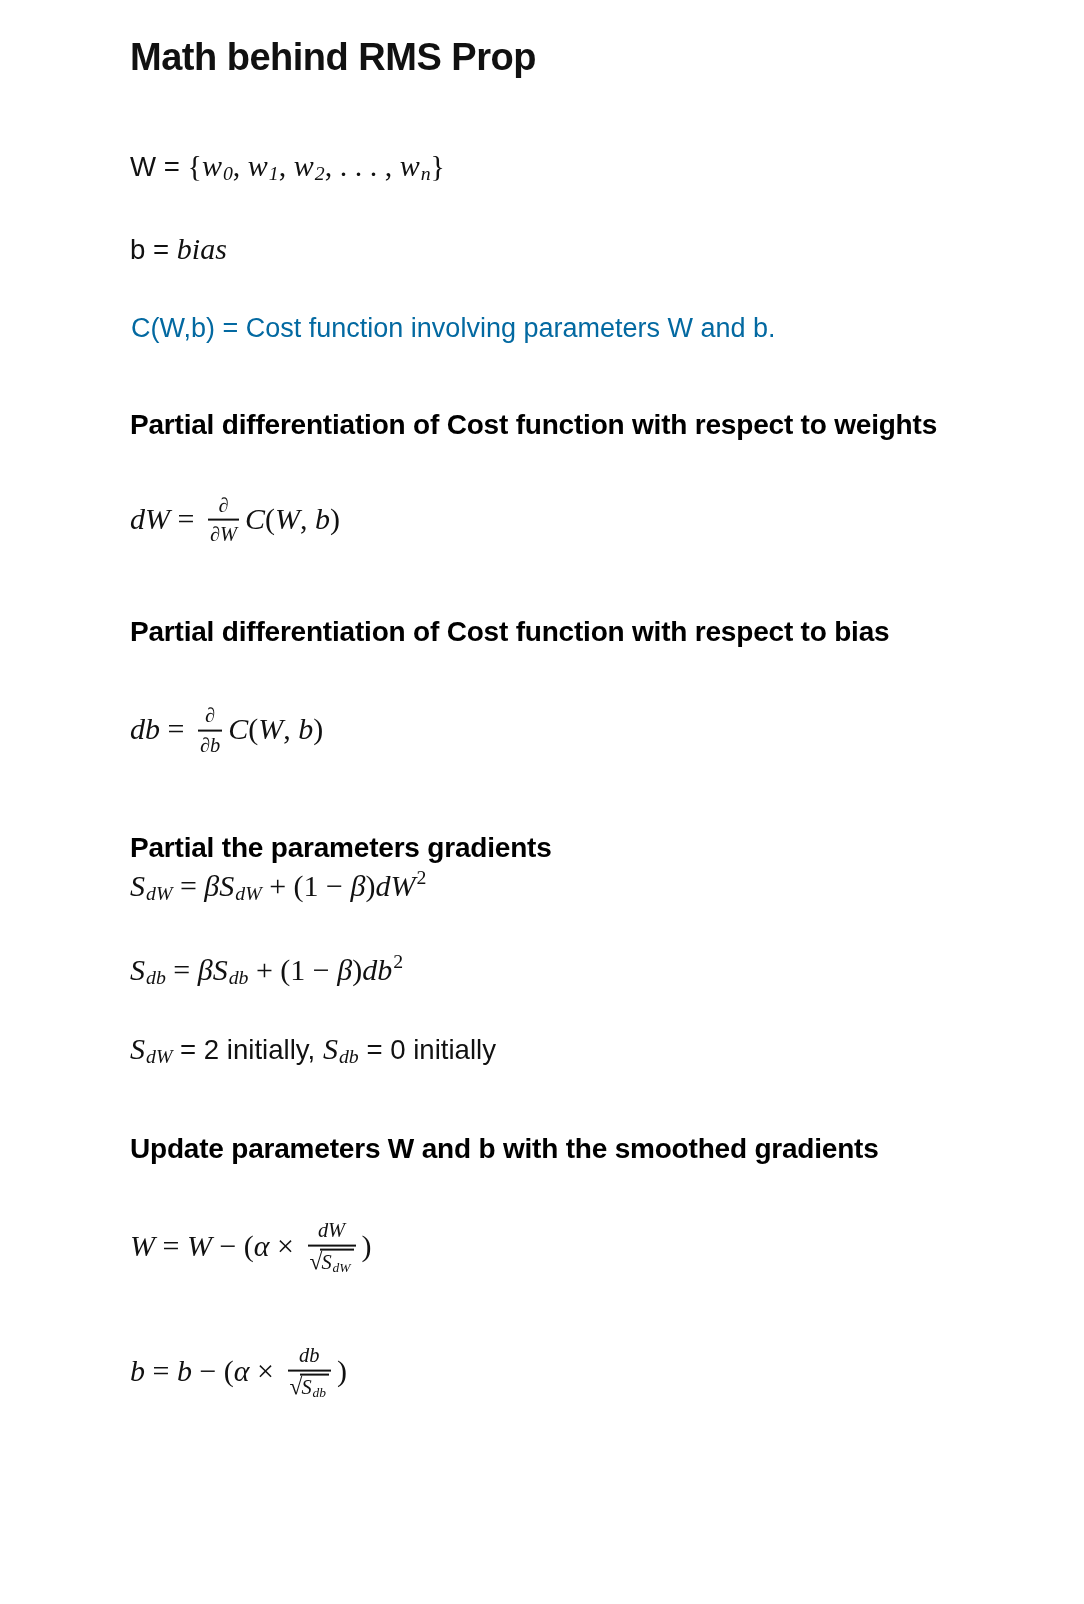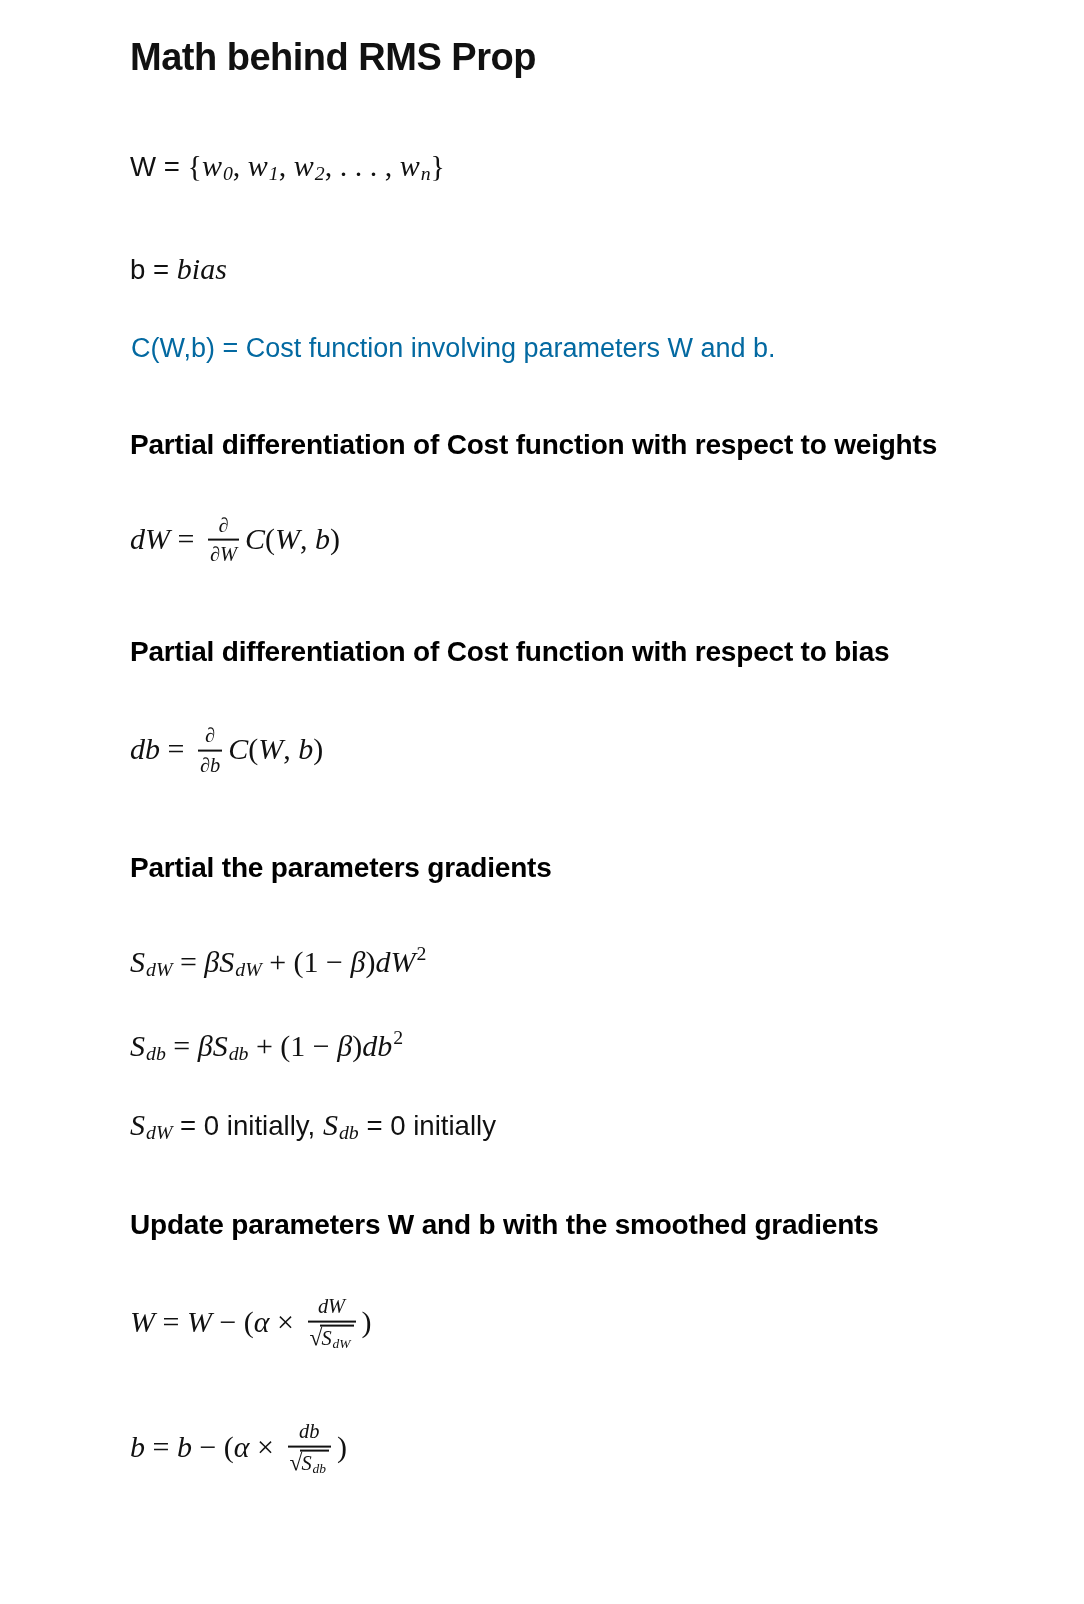--- a/index.html
+++ b/index.html
@@ -86,28 +86,28 @@
   }
   .m-radbody {
     display: inline-block;
     border-top: 2px solid currentColor;
     line-height: 1.08;
     padding: 0 3px 1px 1px;
     margin-left: -2px;
   }
   
   .block-wset      { margin-top: 66px; }
-  .block-bdef      { margin-top: 62px; }
+  .block-bdef      { margin-top: 42px; }
   .block-cdef      { margin-top: 44px; }
   .block-h-weights { margin-top: 64px; }
   .block-e-dw      { margin-top: 54px; }
   .block-h-bias    { margin-top: 66px; }
   .block-e-db      { margin-top: 58px; }
   .block-h-smooth  { margin-top: 72px; }
-  .block-e-sdw     { margin-top: 56px; }
+  .block-e-sdw     { }
   .block-e-sdb     { margin-top: 42px; }
   .block-e-beta    { margin-top: 38px; }
   .block-e-init    { margin-top: 38px; }
   .block-h-update  { margin-top: 62px; }
   .block-e-wupd    { margin-top: 56px; }
   .block-e-bupd    { margin-top: 68px; }
 </style>
 </head>
 <body>
 
@@ -129,21 +129,21 @@
 
   <div class="math block-e-db"><span class="m-it">db</span><span class="m-rm"> = </span><span class="m-frac"><span class="m-fnum"><span class="m-it">∂</span></span><span class="m-fden"><span class="m-it">∂b</span></span></span><span class="m-it">C</span><span class="m-rm">(</span><span class="m-it">W</span><span class="m-rm">, </span><span class="m-it">b</span><span class="m-rm">)</span></div>
 
   <h2 class="heading block-h-smooth">Partial the parameters gradients</h2>
 
   <div class="math block-e-sdw"><span class="m-it">S</span><span class="m-sub">dW</span><span class="m-rm"> = </span><span class="m-it">βS</span><span class="m-sub">dW</span><span class="m-rm"> + (1 − </span><span class="m-it">β</span><span class="m-rm">)</span><span class="m-it">dW</span><span class="m-sup">2</span></div>
 
   <div class="math block-e-sdb"><span class="m-it">S</span><span class="m-sub">db</span><span class="m-rm"> = </span><span class="m-it">βS</span><span class="m-sub">db</span><span class="m-rm"> + (1 − </span><span class="m-it">β</span><span class="m-rm">)</span><span class="m-it">db</span><span class="m-sup">2</span></div>
 
 
-  <div class="math block-e-init"><span class="m-it">S</span><span class="m-sub">dW</span><span class="m-sans"> = 0 initially, </span><span class="m-it">S</span><span class="m-sub">db</span><span class="m-sans"> = 0 initially</span></div>
+  <div class="math block-e-init"><span class="m-it">S</span><span class="m-sub">dW</span><span class="m-sans"> = 2 initially, </span><span class="m-it">S</span><span class="m-sub">db</span><span class="m-sans"> = 0 initially</span></div>
 
   <h2 class="heading block-h-update">Update parameters W and b with the smoothed gradients</h2>
 
   <div class="math block-e-wupd"><span class="m-it">W</span><span class="m-rm"> = </span><span class="m-it">W</span><span class="m-rm"> − (</span><span class="m-it">α</span><span class="m-rm"> × </span><span class="m-frac"><span class="m-fnum"><span class="m-it">dW</span></span><span class="m-fden"><span class="m-sqrt">
             <span class="m-rad">√</span>
             <span class="m-radbody"><span class="m-it">S</span><span class="m-sub">dW</span></span>
           </span></span></span><span class="m-rm">)</span></div>
 
   <div class="math block-e-bupd"><span class="m-it">b</span><span class="m-rm"> = </span><span class="m-it">b</span><span class="m-rm"> − (</span><span class="m-it">α</span><span class="m-rm"> × </span><span class="m-frac"><span class="m-fnum"><span class="m-it">db</span></span><span class="m-fden"><span class="m-sqrt">
             <span class="m-rad">√</span>

